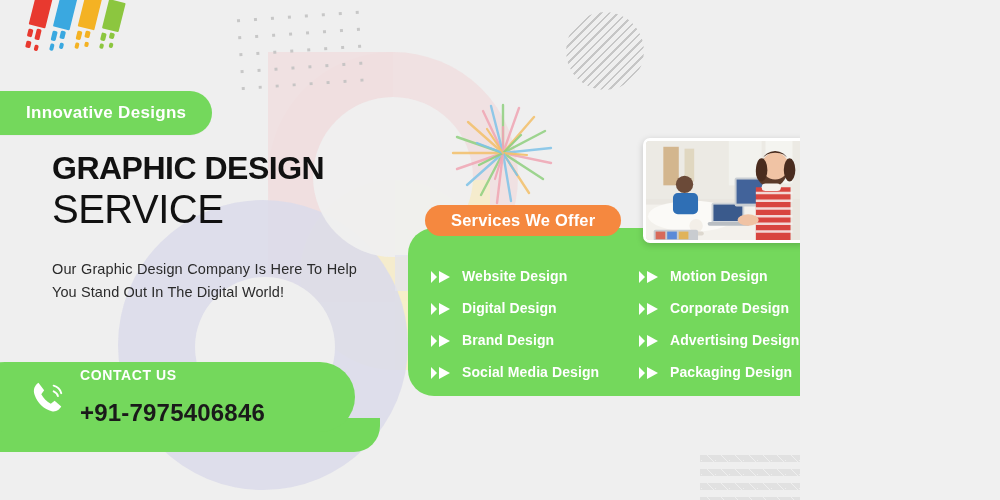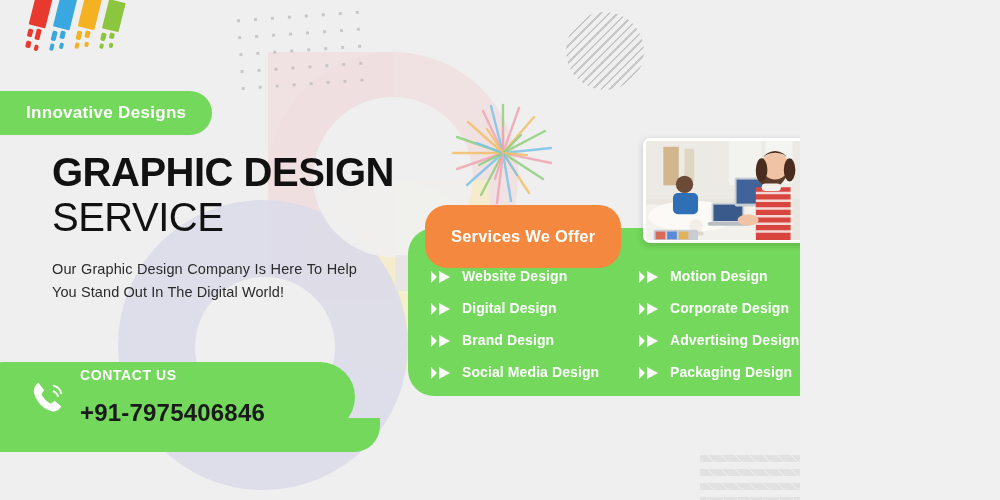--- a/index.html
+++ b/index.html
@@ -105,21 +105,21 @@
     background:#74d85c; color:#fff;
     border-radius:22px;
     padding:12px 26px 12px 50px;
     font-size:17px; font-weight:bold; letter-spacing:.3px;
     box-shadow:0 1px 0 rgba(0,0,0,.02);
   }
   .headline {
     position:absolute; left:52px; top:152px; width:420px;
     color:#111; line-height:1.03;
   }
-  .headline .l1 { font-size:40px; font-weight:bold; letter-spacing:-.5px; display:block; }
+  .headline .l1 { font-size:32px; font-weight:bold; letter-spacing:-.5px; display:block; }
   .headline .l2 { font-size:40px; font-weight:normal; letter-spacing:-.5px; display:block; margin-top:4px;}
   .subtext {
     position:absolute; left:52px; top:258px; width:305px;
     font-size:14.5px; color:#2b2b2b; line-height:1.62;
     text-align:justify; letter-spacing:.1px;
   }
   .contact-bar {
     position:absolute; left:-30px; top:362px;
     width:385px; height:70px;
     background:#74d85c; border-radius:35px;
@@ -143,21 +143,21 @@
 
   
   .services-panel {
     position:absolute; left:408px; top:228px;
     width:424px; height:168px;
     background:#74d85c; border-radius:26px;
   }
   .services-badge {
     position:absolute; left:425px; top:205px;
     background:#f5883f; color:#fff;
-    border-radius:22px; padding:22px 26px;
+    border-radius:22px; padding:6px 26px;
     font-size:16.5px; font-weight:bold; letter-spacing:.2px;
     z-index:4;
   }
   .svc-grid {
     position:absolute; left:430px; top:262px;
     width:390px;
     display:grid; grid-template-columns:208px 182px;
     row-gap:10px;
     z-index:3;
   }

